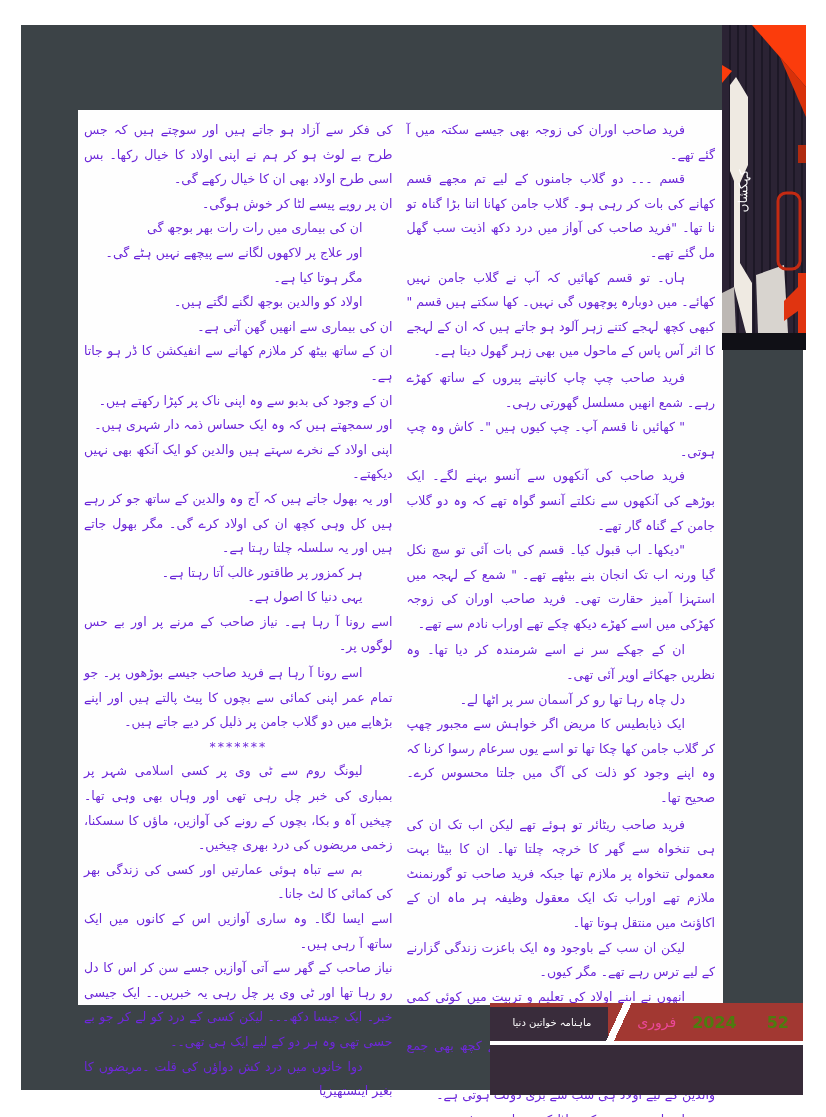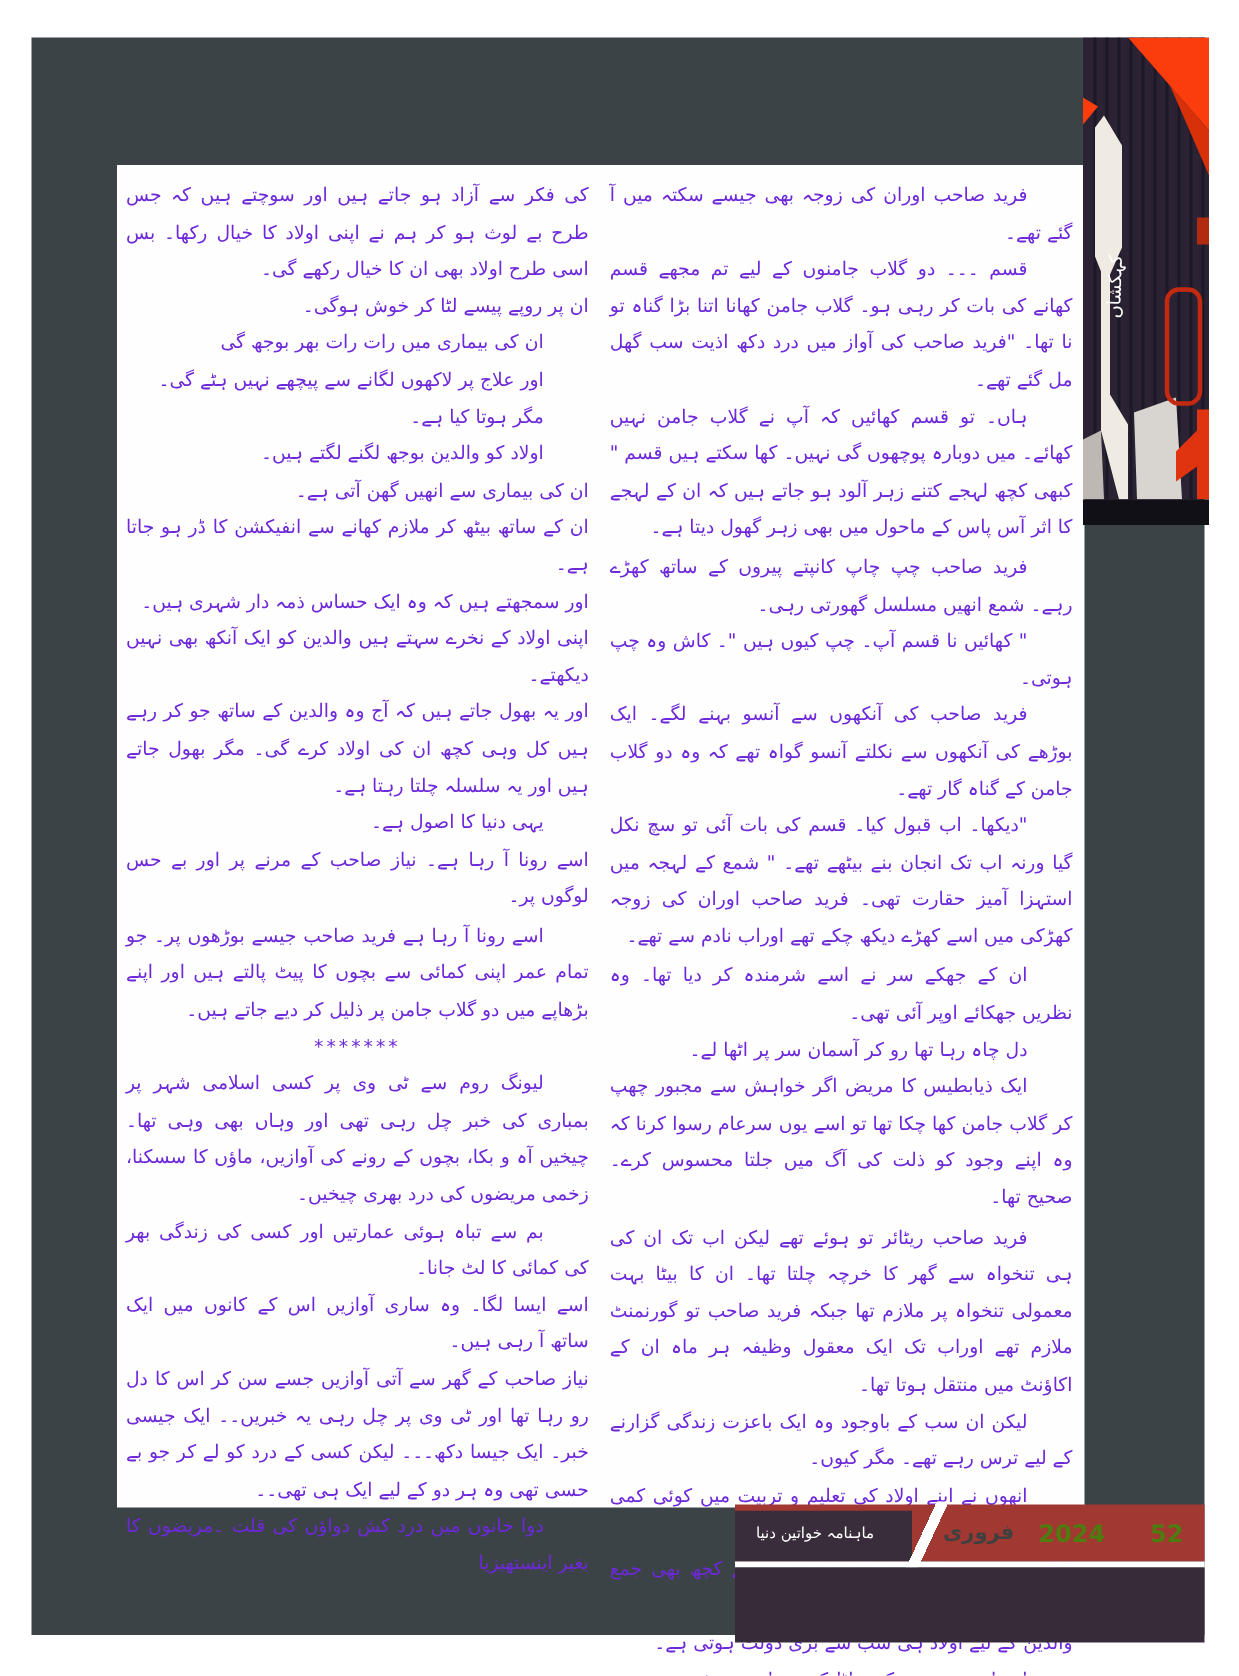--- a/index.html
+++ b/index.html
@@ -70,21 +70,21 @@
   .footer-purple-block{
     position:absolute;left:0;top:44px;width:313px;height:50px;background:#372b39;
   }
   .footer-content{
     position:absolute;left:0;top:2px;width:313px;height:38px;
     display:flex;direction:rtl;align-items:center;
   }
   .f-num{color:#4d7c0f;font-weight:bold;font-size:16px;font-family:"DejaVu Sans",sans-serif;}
   .f-pageno{margin-right:14px;}
   .f-year{margin-right:30px;}
-  .f-month{color:#404040;font-size:14px;font-weight:bold;margin-right:16px;text-align:center;}
+  .f-month{color:#ec4899;font-size:14px;font-weight:normal;margin-right:16px;text-align:center;}
   .f-magazine{
     color:#ffffff;font-size:10px;margin-right:46px;white-space:nowrap;
   }
 </style>
 </head>
 <body>
 
 <div class="backdrop"></div>
 
 <div class="article-page">
@@ -108,23 +108,25 @@
     </div>
   <div class="col">
       <p class="normal">کی فکر سے آزاد ہو جاتے ہیں اور سوچتے ہیں کہ جس طرح بے لوث ہو کر ہم نے اپنی اولاد کا خیال رکھا۔ بس اسی طرح اولاد بھی ان کا خیال رکھے گی۔</p>
       <p class="normal">ان پر روپے پیسے لٹا کر خوش ہوگی۔</p>
       <p class="indent">ان کی بیماری میں رات رات بھر بوجھ گی</p>
       <p class="indent">اور علاج پر لاکھوں لگانے سے پیچھے نہیں ہٹے گی۔</p>
       <p class="indent">مگر ہوتا کیا ہے۔</p>
       <p class="indent">اولاد کو والدین بوجھ لگنے لگتے ہیں۔</p>
       <p class="normal">ان کی بیماری سے انھیں گھن آتی ہے۔</p>
       <p class="normal">ان کے ساتھ بیٹھ کر ملازم کھانے سے انفیکشن کا ڈر ہو جاتا ہے۔</p>
+      <p class="normal">ان کے وجود کی بدبو سے وہ اپنی ناک پر کپڑا رکھتے ہیں۔</p>
       <p class="normal">اور سمجھتے ہیں کہ وہ ایک حساس ذمہ دار شہری ہیں۔</p>
       <p class="normal">اپنی اولاد کے نخرے سہتے ہیں والدین کو ایک آنکھ بھی نہیں دیکھتے۔</p>
       <p class="normal">اور یہ بھول جاتے ہیں کہ آج وہ والدین کے ساتھ جو کر رہے ہیں کل وہی کچھ ان کی اولاد کرے گی۔ مگر بھول جاتے ہیں اور یہ سلسلہ چلتا رہتا ہے۔</p>
+      <p class="indent">ہر کمزور پر طاقتور غالب آتا رہتا ہے۔</p>
       <p class="indent">یہی دنیا کا اصول ہے۔</p>
       <p class="normal">اسے رونا آ رہا ہے۔ نیاز صاحب کے مرنے پر اور بے حس لوگوں پر۔</p>
       <p class="indent gap">اسے رونا آ رہا ہے فرید صاحب جیسے بوڑھوں پر۔ جو تمام عمر اپنی کمائی سے بچوں کا پیٹ پالتے ہیں اور اپنے بڑھاپے میں دو گلاب جامن پر ذلیل کر دیے جاتے ہیں۔</p>
       <p class="center">*******</p>
       <p class="indent">لیونگ روم سے ٹی وی پر کسی اسلامی شہر پر بمباری کی خبر چل رہی تھی اور وہاں بھی وہی تھا۔ چیخیں آہ و بکا، بچوں کے رونے کی آوازیں، ماؤں کا سسکنا، زخمی مریضوں کی درد بھری چیخیں۔</p>
       <p class="indent">بم سے تباہ ہوئی عمارتیں اور کسی کی زندگی بھر کی کمائی کا لٹ جانا۔</p>
       <p class="normal">اسے ایسا لگا۔ وہ ساری آوازیں اس کے کانوں میں ایک ساتھ آ رہی ہیں۔</p>
       <p class="normal">نیاز صاحب کے گھر سے آتی آوازیں جسے سن کر اس کا دل رو رہا تھا اور ٹی وی پر چل رہی یہ خبریں۔۔ ایک جیسی خبر۔ ایک جیسا دکھ۔۔۔ لیکن کسی کے درد کو لے کر جو بے حسی تھی وہ ہر دو کے لیے ایک ہی تھی۔۔</p>
       <p class="indent">دوا خانوں میں درد کش دواؤں کی قلت ۔مریضوں کا بغیر اینستھیزیا</p>
     </div>

